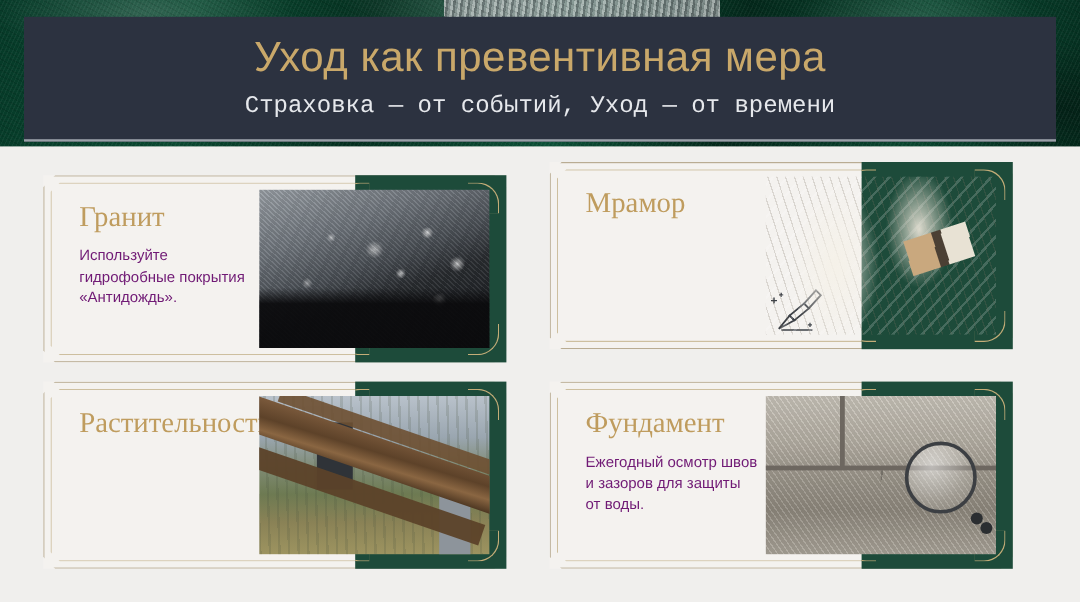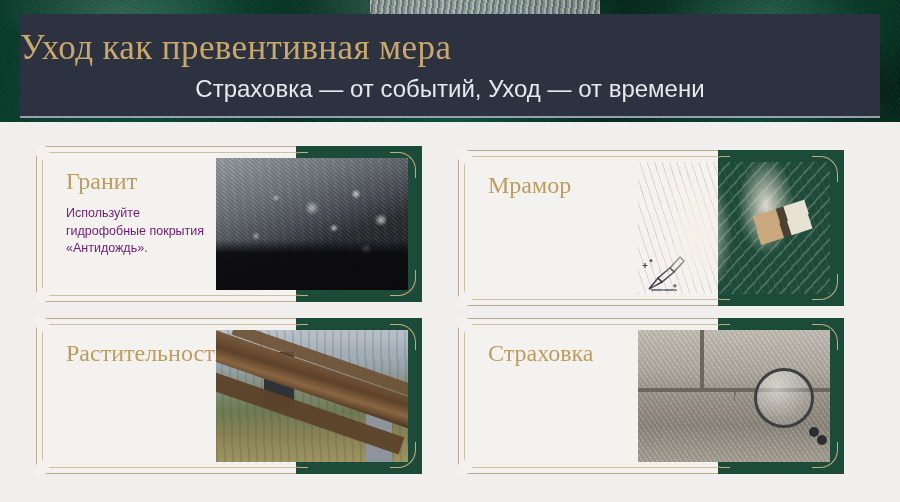--- a/index.html
+++ b/index.html
@@ -45,51 +45,51 @@
   
   .header{
     position:absolute; left:20px; top:14px;
     width:860px; height:104px;
     background:#2c3240;
     border-bottom:2px solid #9aa0a8;
     z-index:3;
   }
   .header .title{
     position:absolute; left:0; right:0; top:13px;
-    text-align:left;
-    font-family:Liberation Serif, serif;
+    text-align:center;
+    font-family:Liberation Sans, sans-serif;
     font-size:35px;
     line-height:42px;
     letter-spacing:.4px;
     color:#c9a86a;
     white-space:nowrap;
   }
   .header .subtitle{
     position:absolute; left:0; right:0; top:62px;
     text-align:center;
-    font-family:Liberation Sans, sans-serif;
-    font-size:24px;
+    font-family:Liberation Mono, monospace;
+    font-size:20px;
     line-height:26px;
     color:#e6e8ec;
     white-space:nowrap;
   }
 
   
   .grid{
     position:absolute; left:0; top:122px;
     width:816px; height:380px;
   }
 
   .card{
     position:absolute;
     width:386px; height:156px;
     background:#f4f2ef;
   }
   .card.c0{ left:36px;  top:24px; }
-  .card.c1{ left:458px; top:28px; }
+  .card.c1{ left:458px; top:13px; }
   .card.c2{ left:36px;  top:196px; }
   .card.c3{ left:458px; top:196px; }
 
   
   .frame-outer, .frame-inner{
     position:absolute; pointer-events:none;
   }
   .frame-outer{
     left:0; top:0; right:0; bottom:0;
     border:1px solid #b9ac93;
@@ -343,21 +343,24 @@
       </div>
       <div class="photo">
         <div class="img tree"></div>
       </div>
     </div>
 
     <div class="card c3">
       <div class="frame-outer"></div>
       <div class="frame-inner"></div>
       <div class="card-text">
-        <div class="card-title">Страховка</div>
+        <div class="card-title">Фундамент</div>
+        <div class="card-body">Ежегодный осмотр швов
+и зазоров для защиты
+от воды.</div>
       </div>
       <div class="card-icon">
         <svg viewBox="0 0 52 48" fill="none" stroke="#3d4147" stroke-width="1.5">
           <path d="M26 3 c0 0 6 7 6 11 a6 6 0 0 1-12 0 c0-4 6-11 6-11 z"></path>
           <path d="M14 7 c0 0 4 5 4 7.5 a4 4 0 0 1-8 0 C10 12 14 7 14 7 z" stroke-width="1.3"></path>
           <path d="M38 7 c0 0 4 5 4 7.5 a4 4 0 0 1-8 0 C34 12 38 7 38 7 z" stroke-width="1.3"></path>
           <path d="M13 27 l13-6 13 6 -13 6 z" fill="#f4f2ef"></path>
           <path d="M13 27 v7 l13 6 13-6 v-7"></path>
           <path d="M26 33 v7" stroke-width="1.2"></path>
           <path d="M16 22 l22 -5 M34 15 l5 2 -2 5" stroke-width="1.4"></path>

